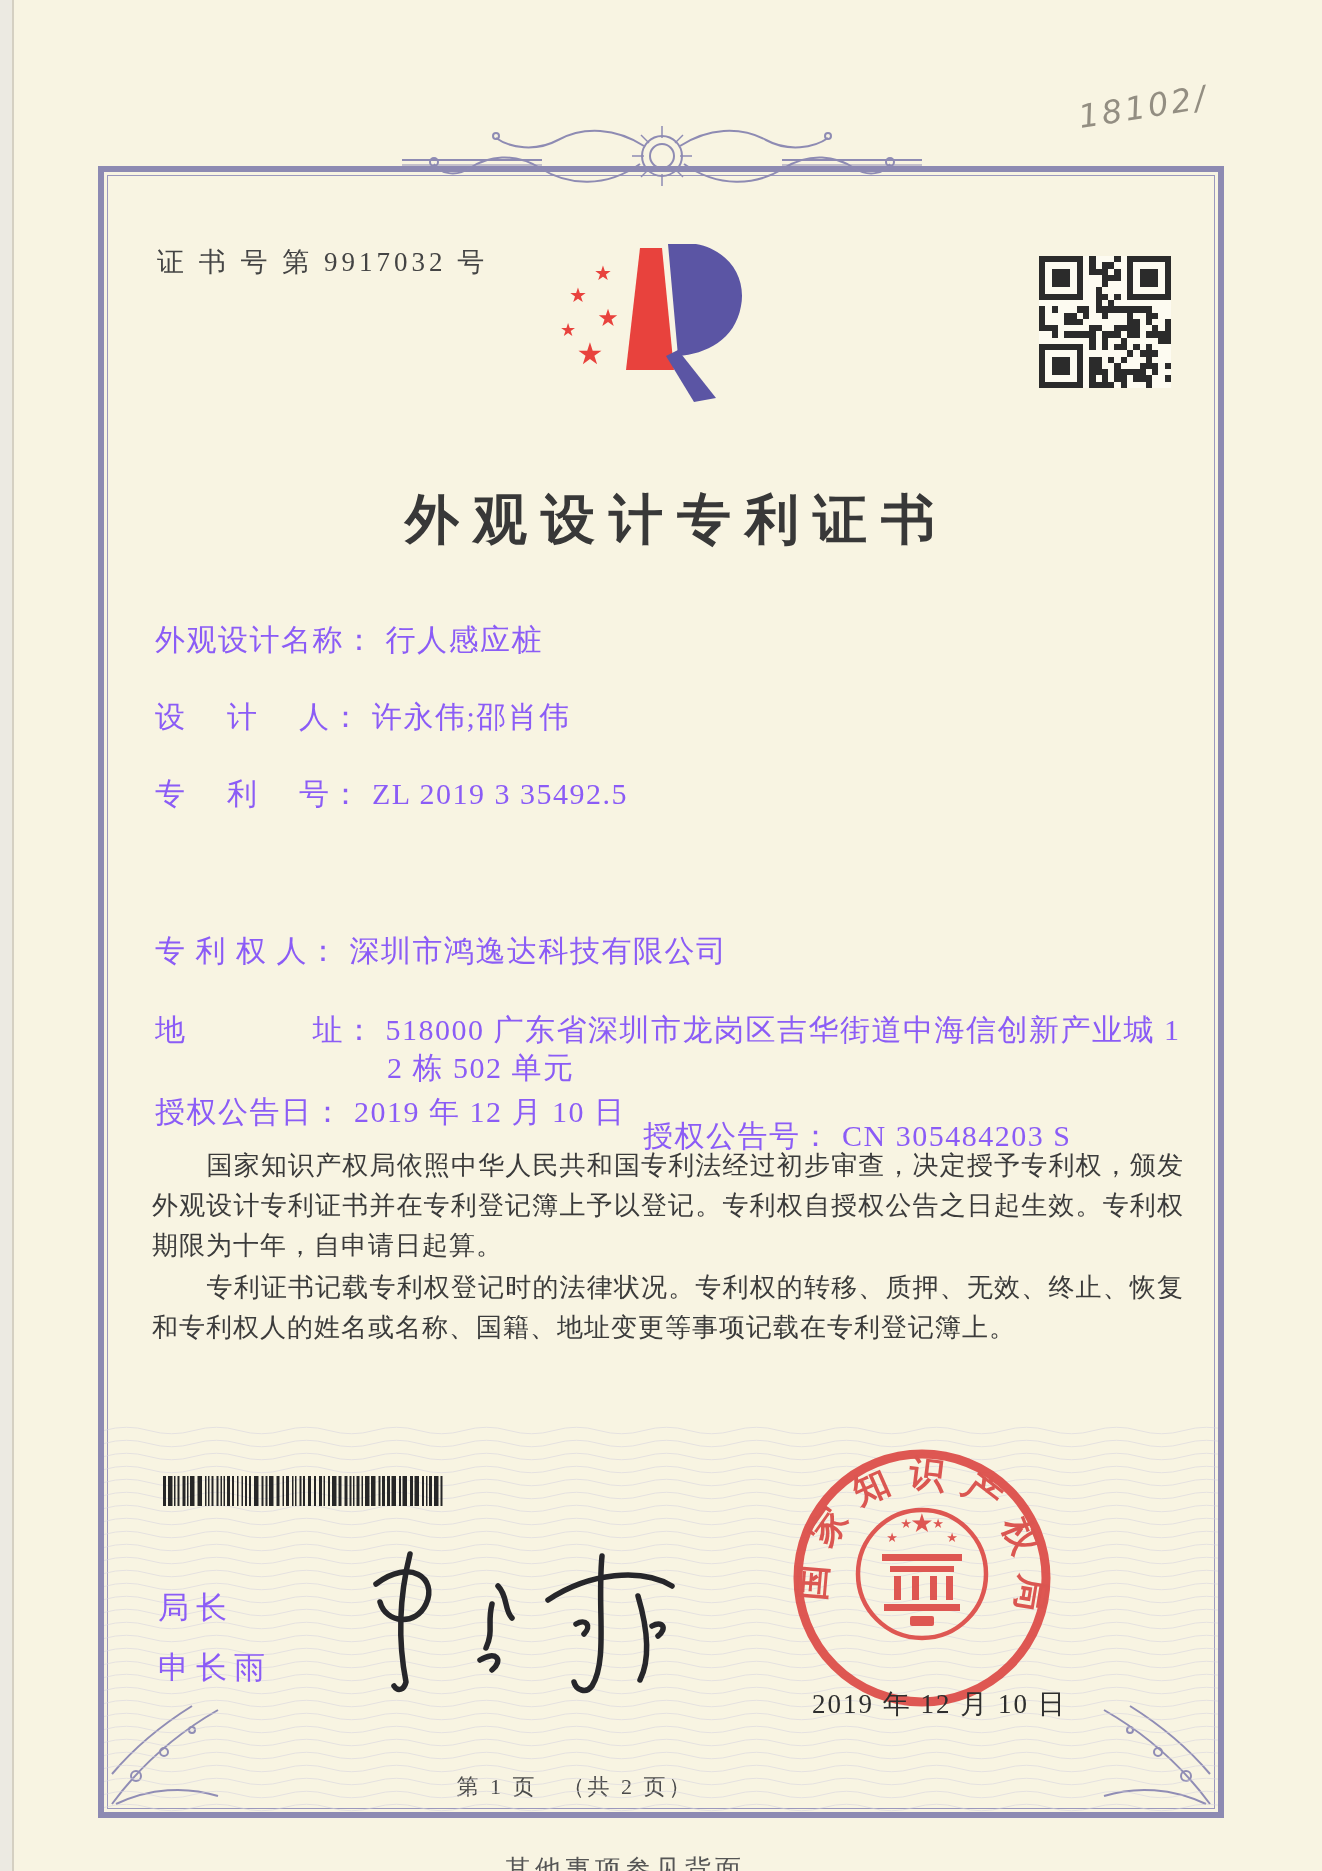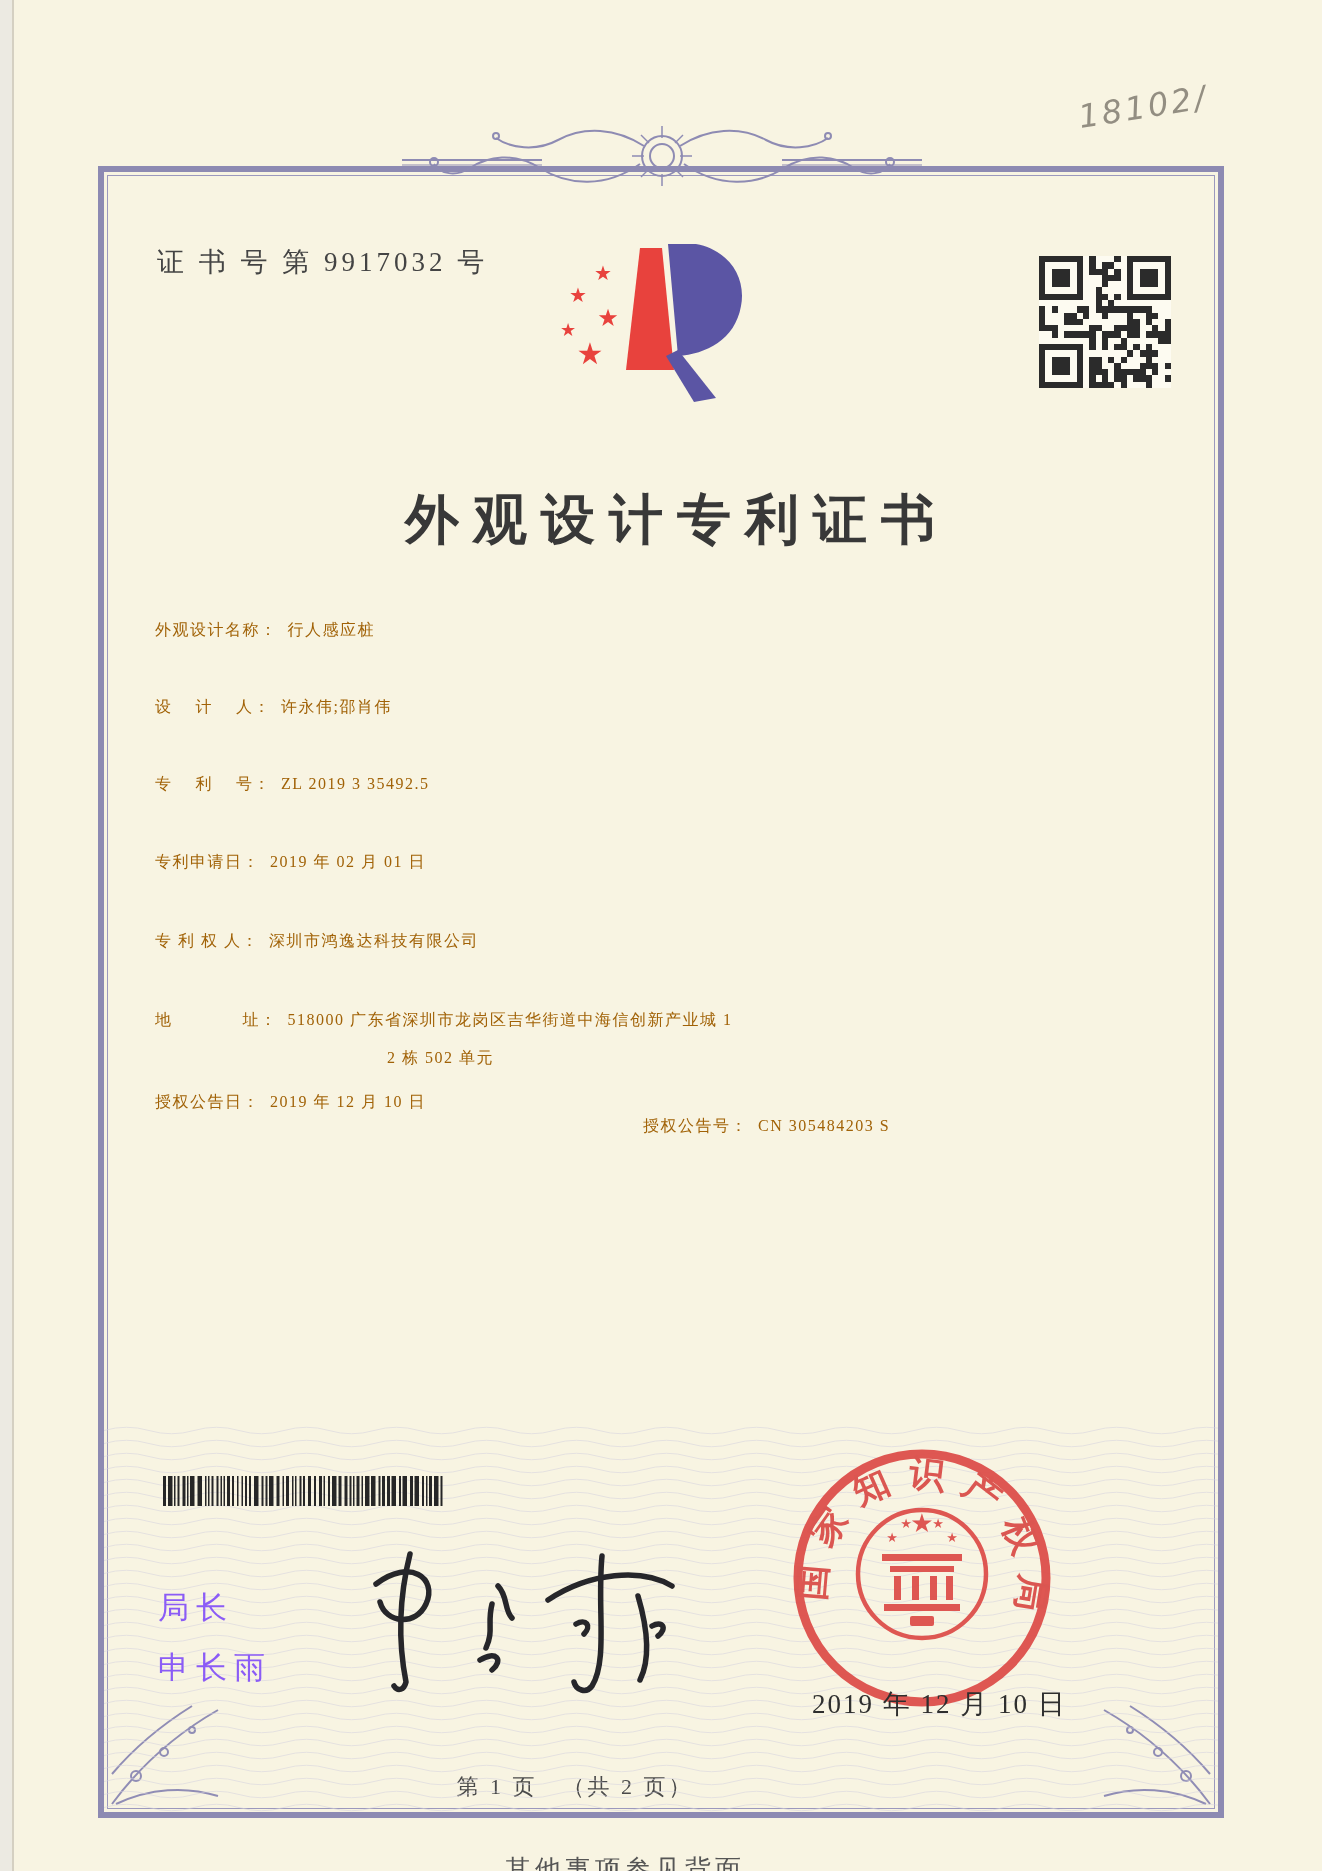--- a/index.html
+++ b/index.html
@@ -14,22 +14,22 @@
   .frame{position:absolute;left:98px;top:166px;width:1126px;height:1652px;
     border:6px solid #8d8ab2;box-sizing:border-box;}
   .frame-inner{position:absolute;left:3px;top:3px;right:3px;bottom:3px;
     border:1.5px solid #9b98bd;}
   .handwritten{position:absolute;left:1078px;top:88px;
     font-family:"DejaVu Sans",sans-serif;font-style:italic;
     font-size:32px;color:#938e82;transform:rotate(-9deg);letter-spacing:3px;}
   .cert-no{position:absolute;left:157px;top:244px;font-size:27px;letter-spacing:4px;color:#444;}
   .title{position:absolute;left:0;top:468px;width:1322px;text-align:center;
     font-size:54px;font-weight:bold;letter-spacing:14px;color:#383838;margin:16px;}
-  .row{position:absolute;left:155px;width:1030px;font-size:16px;letter-spacing:1.5px;
-    white-space:nowrap;color:#a16207;}
+  .row{position:absolute;left:155px;width:1030px;font-size:30px;letter-spacing:1.5px;
+    white-space:nowrap;color:#8b5cf6;}
   .row .lab{margin-right:10px;}
   .addr-l2{position:absolute;left:232px;top:38px;}
   .grant2{position:absolute;left:488px;top:0;margin-top:24px;}
   .bodytext{position:absolute;left:152px;top:1146px;width:1032px;
     font-size:26px;line-height:40px;letter-spacing:1px;text-align:justify;color:#3b3b3b;}
   .bodytext p{margin:0 0 2px 0;text-indent:2.1em;}
   .barcode{position:absolute;left:163px;top:1476px;}
   .signer{position:absolute;left:158px;top:1578px;
     font-family:"Liberation Sans","DejaVu Sans",sans-serif;
     font-size:31px;letter-spacing:7px;color:#8b5cf6;line-height:60px;}
@@ -279,37 +279,38 @@
 
   <div class="row" style="top:620px">
     <span class="lab">外观设计名称：</span><span class="val">行人感应桩</span>
   </div>
   <div class="row" style="top:697px">
     <span class="lab">设　 计　 人：</span><span class="val">许永伟;邵肖伟</span>
   </div>
   <div class="row" style="top:774px">
     <span class="lab">专　 利　 号：</span><span class="val">ZL 2019 3 35492.5</span>
   </div>
-  <div class="row" style="top:852px">
-    <span class="lab">专利申请日：</span><span class="val">2019 年 02 月 01 日</span>
-  </div>
   <div class="row" style="top:931px">
     <span class="lab">专 利 权 人：</span><span class="val">深圳市鸿逸达科技有限公司</span>
   </div>
   <div class="row" style="top:1010px">
     <span class="lab">地　　　　址：</span><span class="val">518000 广东省深圳市龙岗区吉华街道中海信创新产业城 1</span>
     <span class="addr-l2">2 栋 502 单元</span>
   </div>
   <div class="row" style="top:1092px">
     <span class="lab">授权公告日：</span><span class="val">2019 年 12 月 10 日</span>
     <span class="grant2">
       <span class="lab">授权公告号：</span><span class="val">CN 305484203 S</span>
     </span>
   </div>
 
+  <div class="bodytext z2">
+    <p>国家知识产权局依照中华人民共和国专利法经过初步审查，决定授予专利权，颁发外观设计专利证书并在专利登记簿上予以登记。专利权自授权公告之日起生效。专利权期限为十年，自申请日起算。</p>
+    <p>专利证书记载专利权登记时的法律状况。专利权的转移、质押、无效、终止、恢复和专利权人的姓名或名称、国籍、地址变更等事项记载在专利登记簿上。</p>
+  </div>
 
   <svg class="barcode z2" width="285" height="32" viewBox="0 0 285 32">
     <g id="barcode-bars" fill="#262626">
         <rect x="0" y="0" width="3" height="30"></rect>
         <rect x="5" y="0" width="4.5" height="30"></rect>
         <rect x="11" y="0" width="1.5" height="30"></rect>
         <rect x="14.5" y="0" width="2" height="30"></rect>
         <rect x="19.5" y="0" width="3" height="30"></rect>
         <rect x="24" y="0" width="1.5" height="30"></rect>
         <rect x="27" y="0" width="4.5" height="30"></rect>

